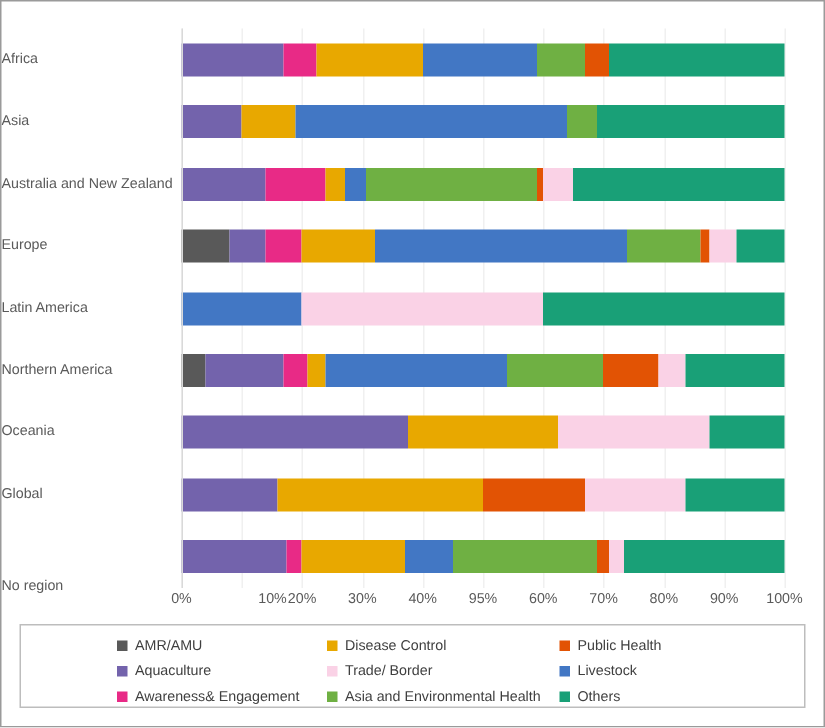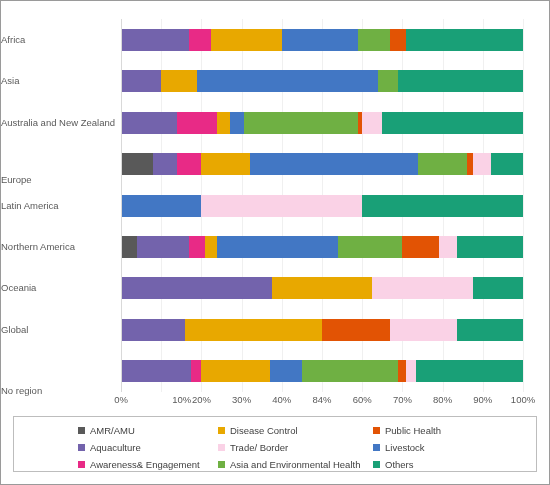--- a/index.html
+++ b/index.html
@@ -236,35 +236,35 @@
         </div>
       </div>
   </div>
 
   <div id="y-axis-line"></div>
 
   <div id="y-labels">
       <div class="y-label" style="top: 14.7222px;">Africa</div>
       <div class="y-label" style="top: 56.1667px;">Asia</div>
       <div class="y-label" style="top: 97.6111px;">Australia and New Zealand</div>
-      <div class="y-label" style="top: 139.056px; margin-top: 16px;">Europe</div>
+      <div class="y-label" style="top: 139.056px;">Europe</div>
       <div class="y-label" style="top: 180.5px;">Latin America</div>
       <div class="y-label" style="top: 263.389px;">Oceania</div>
       <div class="y-label" style="top: 221.944px;">Northern America</div>
       <div class="y-label" style="top: 304.833px;">Global</div>
       <div class="y-label" style="top: 346.278px; margin-top: 20px;">No region</div>
     </div>
 
   <div id="x-labels">
       <div class="x-label" style="left: 0%;">0%</div>
       <div class="x-label" style="left: 10%; text-align: right;">10%</div>
       <div class="x-label" style="left: 20%;">20%</div>
       <div class="x-label" style="left: 30%;">30%</div>
       <div class="x-label" style="left: 40%;">40%</div>
-      <div class="x-label" style="left: 50%;">84%</div>
+      <div class="x-label" style="left: 50%;">95%</div>
       <div class="x-label" style="left: 60%;">60%</div>
       <div class="x-label" style="left: 70%;">70%</div>
       <div class="x-label" style="left: 80%;">80%</div>
       <div class="x-label" style="left: 90%;">90%</div>
       <div class="x-label" style="left: 100%;">100%</div>
     </div>
 
   <div id="legend">
     <div class="legend-grid" id="legend-grid">
         <div class="legend-item">

